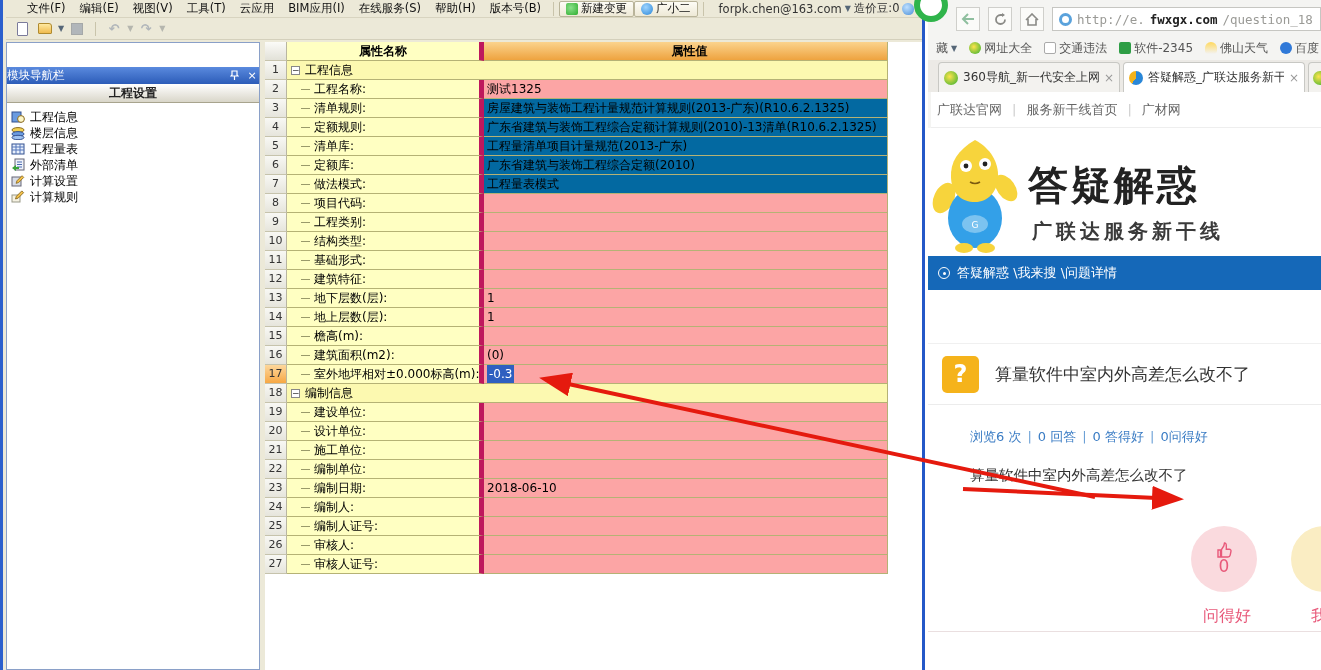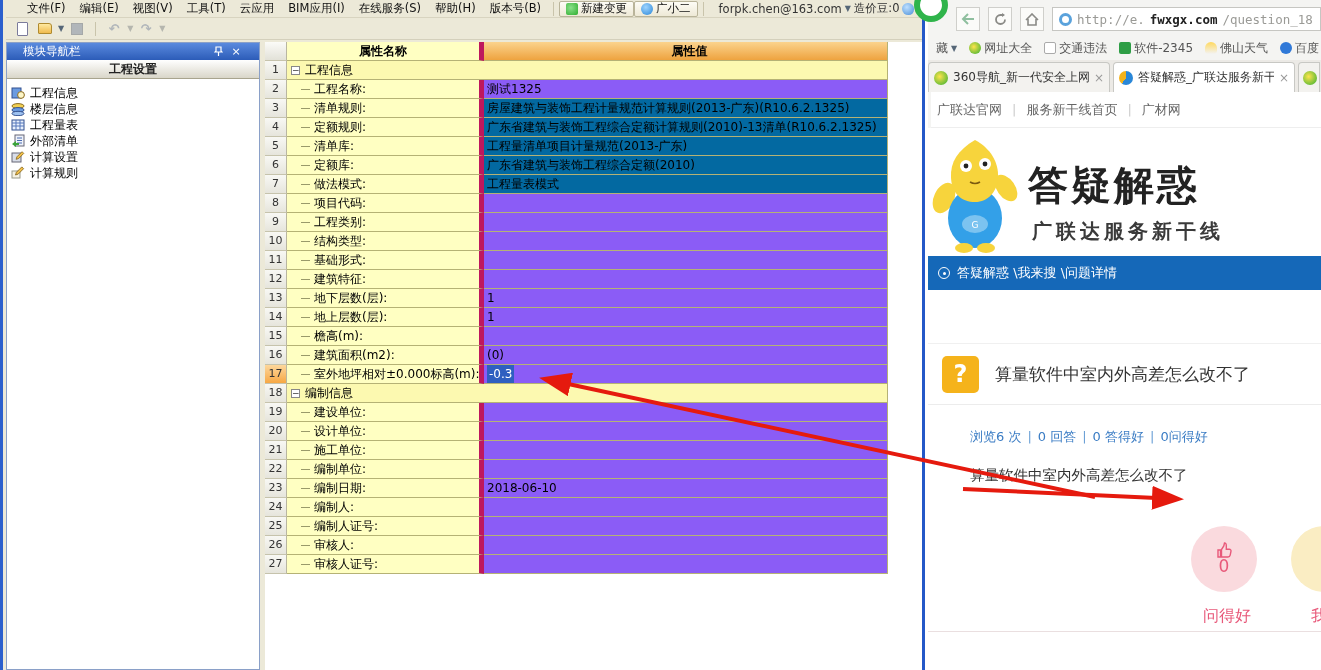--- a/index.html
+++ b/index.html
@@ -30,21 +30,21 @@
   .dis{opacity:.38;filter:grayscale(60%);}
   .pageic{width:11px;height:14px;background:#fff;border:1px solid #7b7b9b;border-radius:1px;}
   .folderic{width:14px;height:11px;background:linear-gradient(#ffe9a0,#f0bb4e);border:1px solid #b08b2f;border-radius:1px 3px 1px 1px;}
   .diskic{width:12px;height:12px;background:#3a66c8;border:1px solid #24408a;}
   .undoic{color:#3a66c8;font-size:13px;font-weight:bold;}
 
   
   .navpanel{position:absolute;left:3px;top:42px;width:254px;bottom:0;background:#fff;
             border:1px solid #8aa0c8;}
   .navcap{height:17px;background:linear-gradient(#5a8ade,#2c5cb8);color:#fff;font-size:11.5px;
-          display:flex;align-items:center;padding:0 16px;gap:4px;}
+          display:flex;align-items:center;padding:0 0;gap:4px;margin-top:24px;}
   .navcap .t{flex:1;}
   .capbtn{width:14px;height:13px;display:flex;align-items:center;justify-content:center;color:#fff;font-size:11px;}
   .navsec{height:19px;background:linear-gradient(#ffffff,#d9d6c9);border-bottom:1px solid #a8a48e;
           display:flex;align-items:center;justify-content:center;font-size:12px;font-weight:bold;color:#222;}
   .navlist{padding:6px 0 0 4px;}
   .navitem{display:flex;align-items:center;gap:5px;height:16px;font-size:12px;color:#000;cursor:pointer;}
   .nico{width:14px;height:14px;flex:0 0 14px;position:relative;}
   .nico svg{position:absolute;inset:0;}
 
   
@@ -54,21 +54,21 @@
   .thead .cnum{background:linear-gradient(#fbfbf8,#e2e1d8);}
   .cnum{width:22px;flex:0 0 22px;text-align:center;font-size:11px;color:#333;
         background:linear-gradient(#f8f8f4,#e6e5dc);border-right:1px solid #b9b6a0;border-bottom:1px solid #c6c3ac;}
   .cnum.hl{background:linear-gradient(#fdd79c,#f7a844);}
   .chead{background:linear-gradient(#fbd38d,#eea33f);border-right:1px solid #d9962f;border-bottom:1px solid #c98a2e;
          text-align:center;font-weight:bold;}
   .cname{width:197px;flex:0 0 197px;background:#ffffc2;border-right:5px solid #be185d;border-bottom:1px solid #b5b275;
          display:flex;align-items:center;overflow:hidden;white-space:nowrap;}
   .cval{flex:1;border-right:1px solid #b5b275;border-bottom:1px solid #b5b275;padding-left:3px;
         overflow:hidden;white-space:nowrap;display:flex;align-items:center;}
-  .cval.vy{background:#0369a1;} .cval.vw{background:#8b5cf6;}
+  .cval.vy{background:#0369a1;} .cval.vw{background:#fca5a5;}
   .cgroup{flex:1;background:#fcf9b0;border-right:1px solid #b5b275;border-bottom:1px solid #b5b275;
           display:flex;align-items:center;gap:5px;padding-left:4px;}
   .expander{width:9px;height:9px;border:1px solid #888;background:#fff;font-size:9px;line-height:7px;
             text-align:center;color:#333;flex:0 0 9px;}
   .tick{width:9px;height:1px;background:#9a9a6a;margin:0 4px 0 14px;flex:0 0 9px;}
   .selchip{background:#2f5fc0;color:#fff;padding:16px 2px;}
 
   
   .browser{position:absolute;left:922px;top:0;width:399px;height:670px;background:#fff;
            border-left:3px solid #2458c8;}
@@ -86,21 +86,21 @@
   .bmrow{position:absolute;left:8px;right:0;top:38px;height:20px;display:flex;align-items:center;
          gap:12px;font-size:12px;color:#555;white-space:nowrap;overflow:hidden;}
   .bmitem{display:flex;align-items:center;gap:3px;}
   .bdot{width:12px;height:12px;border-radius:50%;display:inline-block;}
   .bm0{background:radial-gradient(circle at 40% 40%,#ffe44d,#2fae2f);}
   .bm1{background:#fff;border:1px solid #aaa;border-radius:2px;}
   .bm2{background:#2e9e46;border-radius:2px;}
   .bm3{background:linear-gradient(#ffd95e,#f3f3f3);border-radius:50% 50% 30% 30%;}
   .bm4{background:#3079d8;}
   .tabsrow{position:absolute;left:0;right:0;top:60px;height:32px;display:flex;align-items:flex-end;
-           padding-left:0;gap:3px;background:#eceae6;}
+           padding-left:10px;gap:3px;background:#eceae6;}
   .tab{width:182px;height:30px;border:1px solid #c8c8c4;border-bottom:none;border-radius:4px 4px 0 0;
        background:#f3f2ef;display:flex;align-items:center;gap:5px;padding:0 5px;font-size:12px;color:#333;}
   .tab.active{background:#fff;}
   .tab .ttl{flex:1;overflow:hidden;white-space:nowrap;}
   .tab .x{color:#999;font-size:12px;}
   .tico{width:14px;height:14px;border-radius:50%;flex:0 0 14px;}
   .t360{background:radial-gradient(circle at 40% 40%,#ffe44d,#2fae2f);}
   .tgld{background:conic-gradient(#2a87d8 0 60%,#f5b31b 60% 100%);}
   .tabstub{width:22px;height:30px;border:1px solid #c8c8c4;border-bottom:none;border-radius:4px 0 0 0;
            background:#f3f2ef;display:flex;align-items:center;padding-left:4px;}

